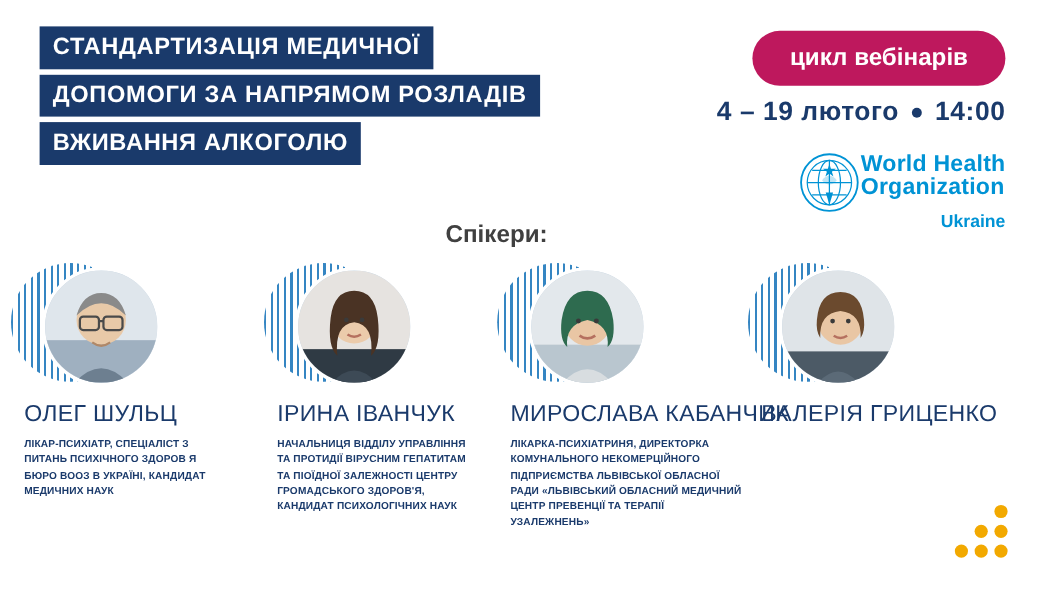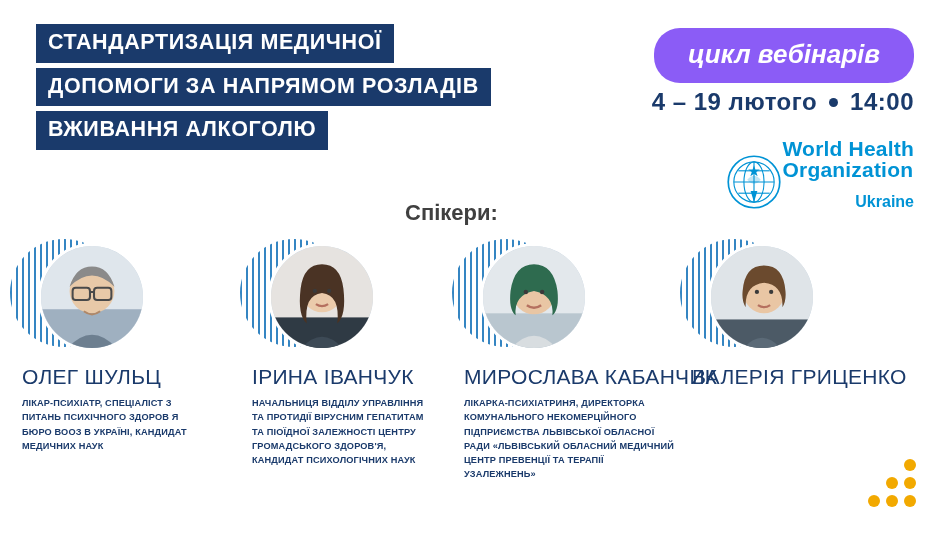--- a/index.html
+++ b/index.html
@@ -32,49 +32,48 @@
     letter-spacing: 0.6px;
     line-height: 1;
     padding: 8px 12px 9px 12px;
     white-space: nowrap;
   }
 
   
   .badge-webinars {
     position: absolute;
     right: 36px; top: 28px;
-    background: #8b5cf6;
+    background: #be185d;
     color: #ffffff;
-    font-size: 26px;
+    font-size: 22px;
     font-weight: bold;
     padding: 11px 34px 13px 34px;
     border-radius: 26px;
     white-space: nowrap;
-    font-style: italic;
   }
   .date-line {
     position: absolute;
     right: 36px; top: 88px;
     color: #1a3a6b;
     font-size: 24px;
     font-weight: bold;
     letter-spacing: 0.5px;
     white-space: nowrap;
     display: flex; align-items: center; gap: 12px;
   }
   .date-dot {
     width: 9px; height: 9px; border-radius: 50%;
     background: #1a3a6b; display: inline-block;
   }
 
   
   .who-logo {
     position: absolute;
     right: 36px; top: 138px;
-    display: flex; align-items: flex-end; gap: 0;
+    display: flex; align-items: flex-start; gap: 0;
   }
   .who-emblem { width: 56px; height: 56px; flex: 0 0 auto; }
   .who-text { display: flex; flex-direction: column; line-height: 1.02; }
   .who-text .l1, .who-text .l2 {
     color: #0093d5; font-weight: bold; font-size: 21px; letter-spacing: 0.2px;
   }
   .who-ukraine {
     margin-top: 13px;
     color: #0093d5; font-weight: bold; font-size: 16px;
     text-align: right;

